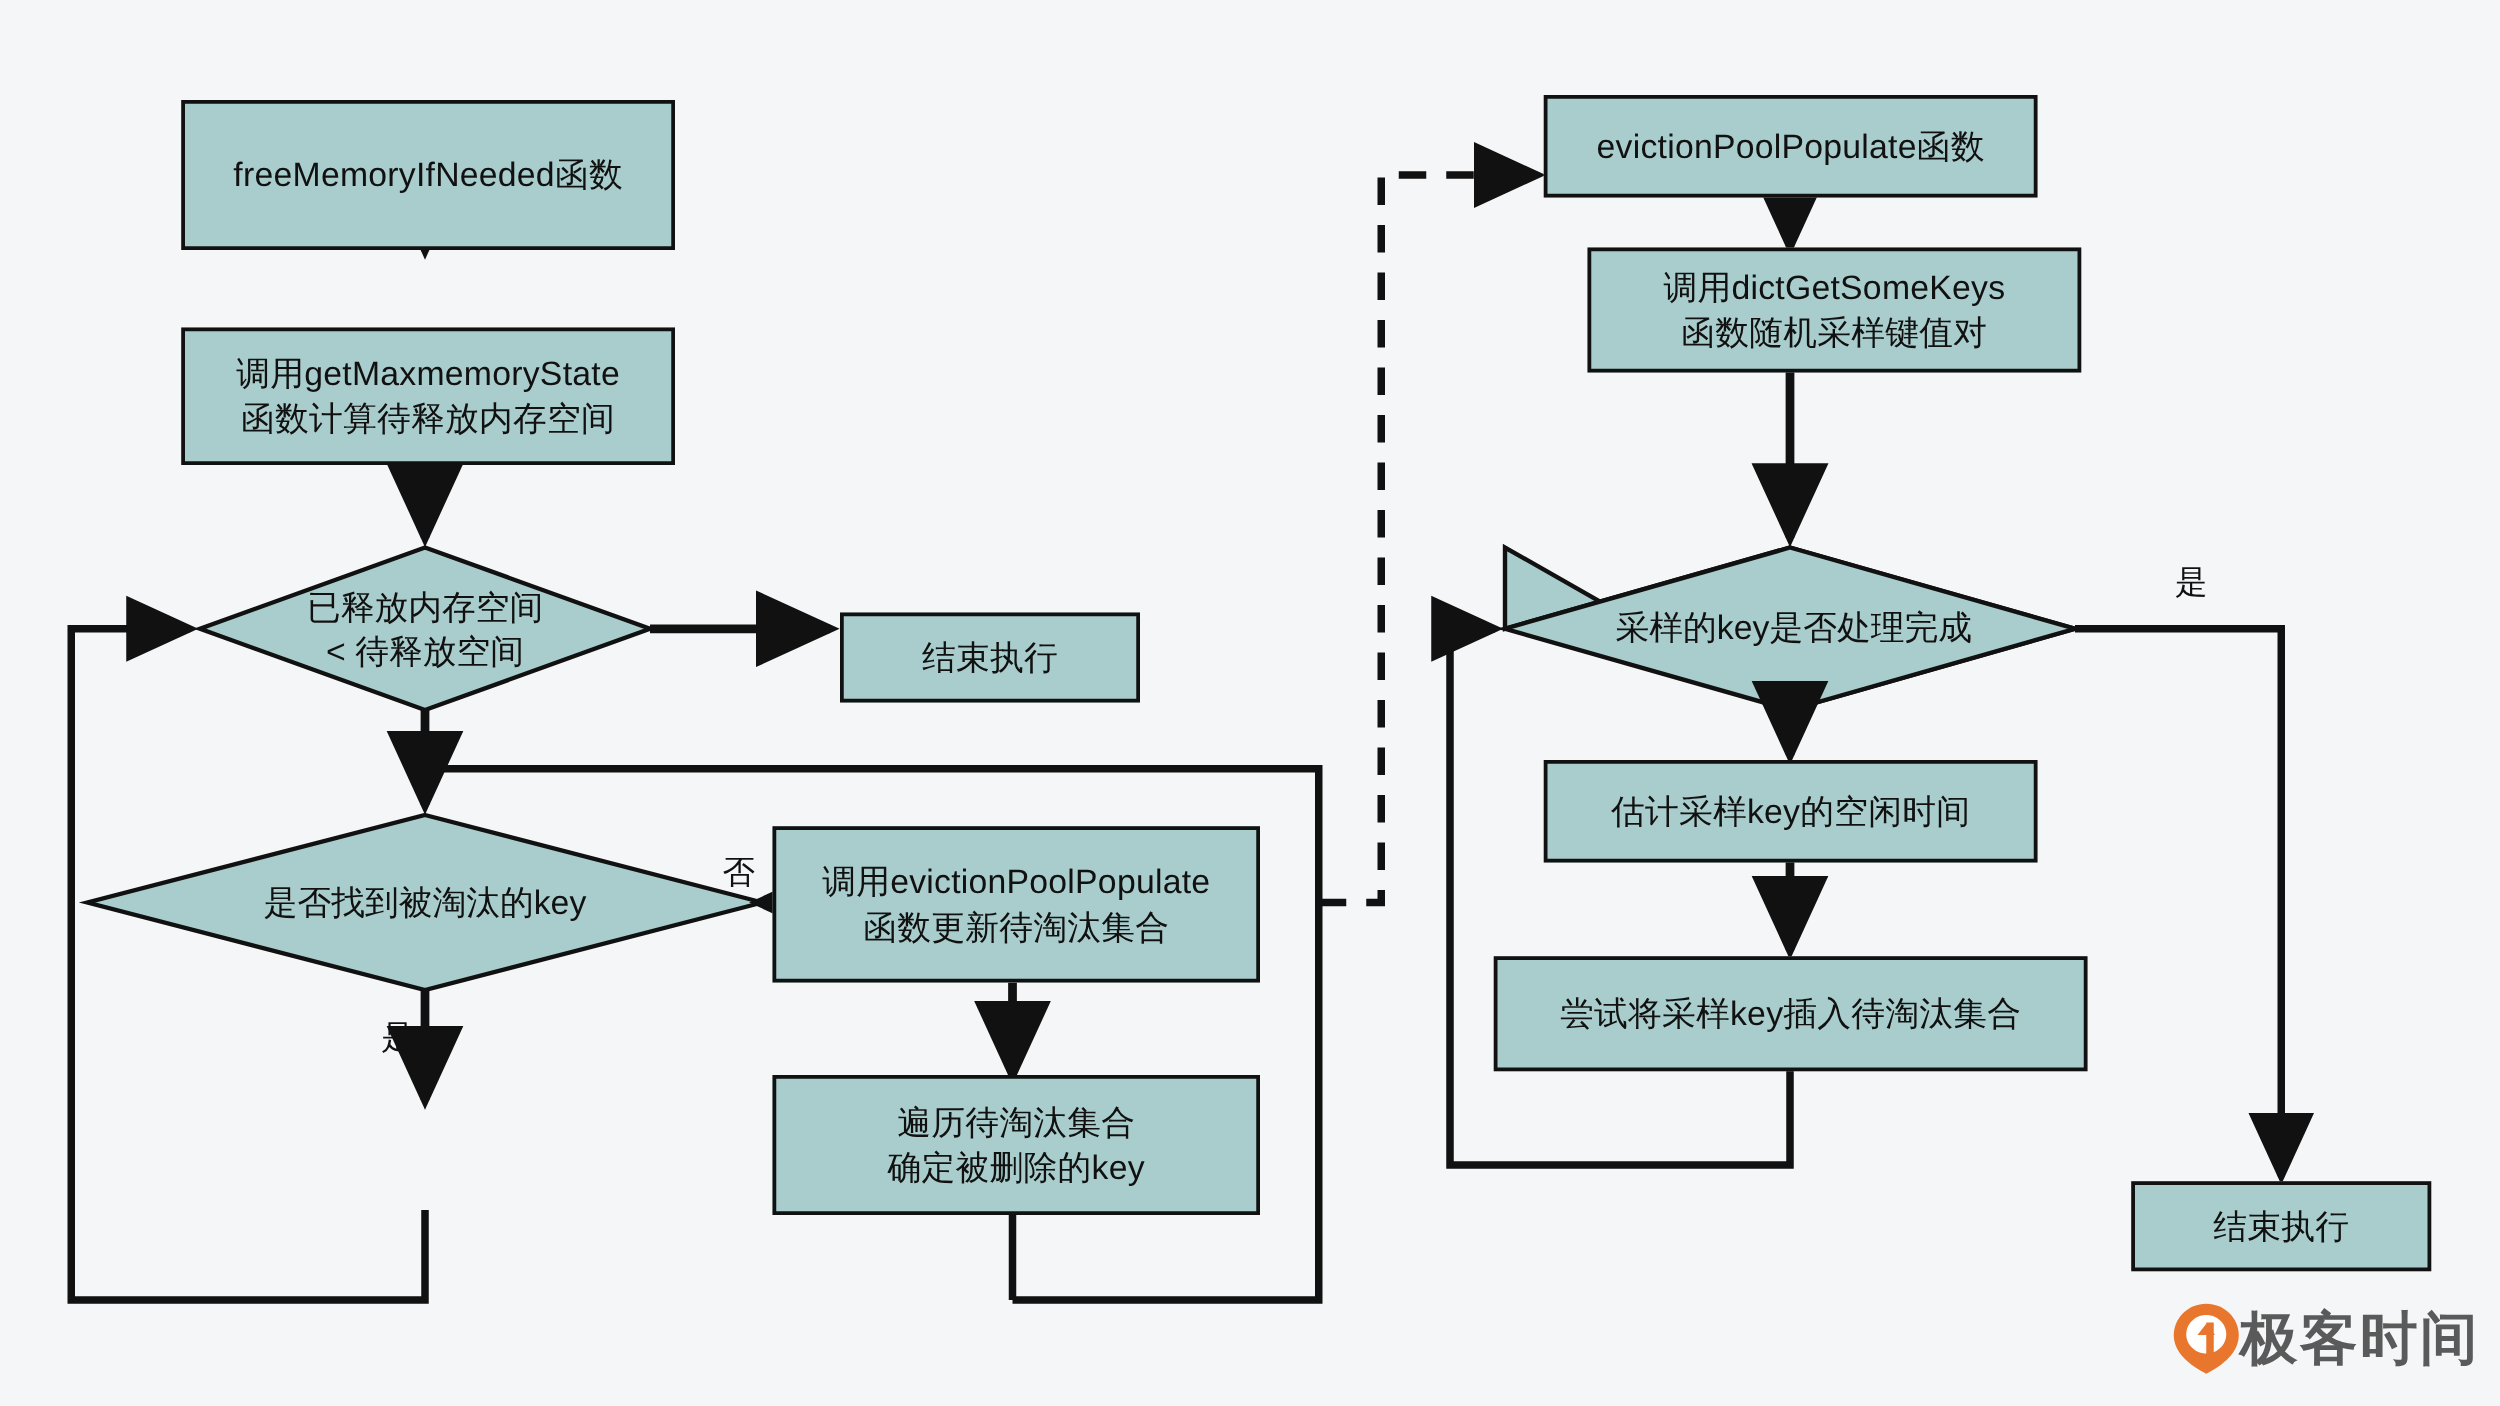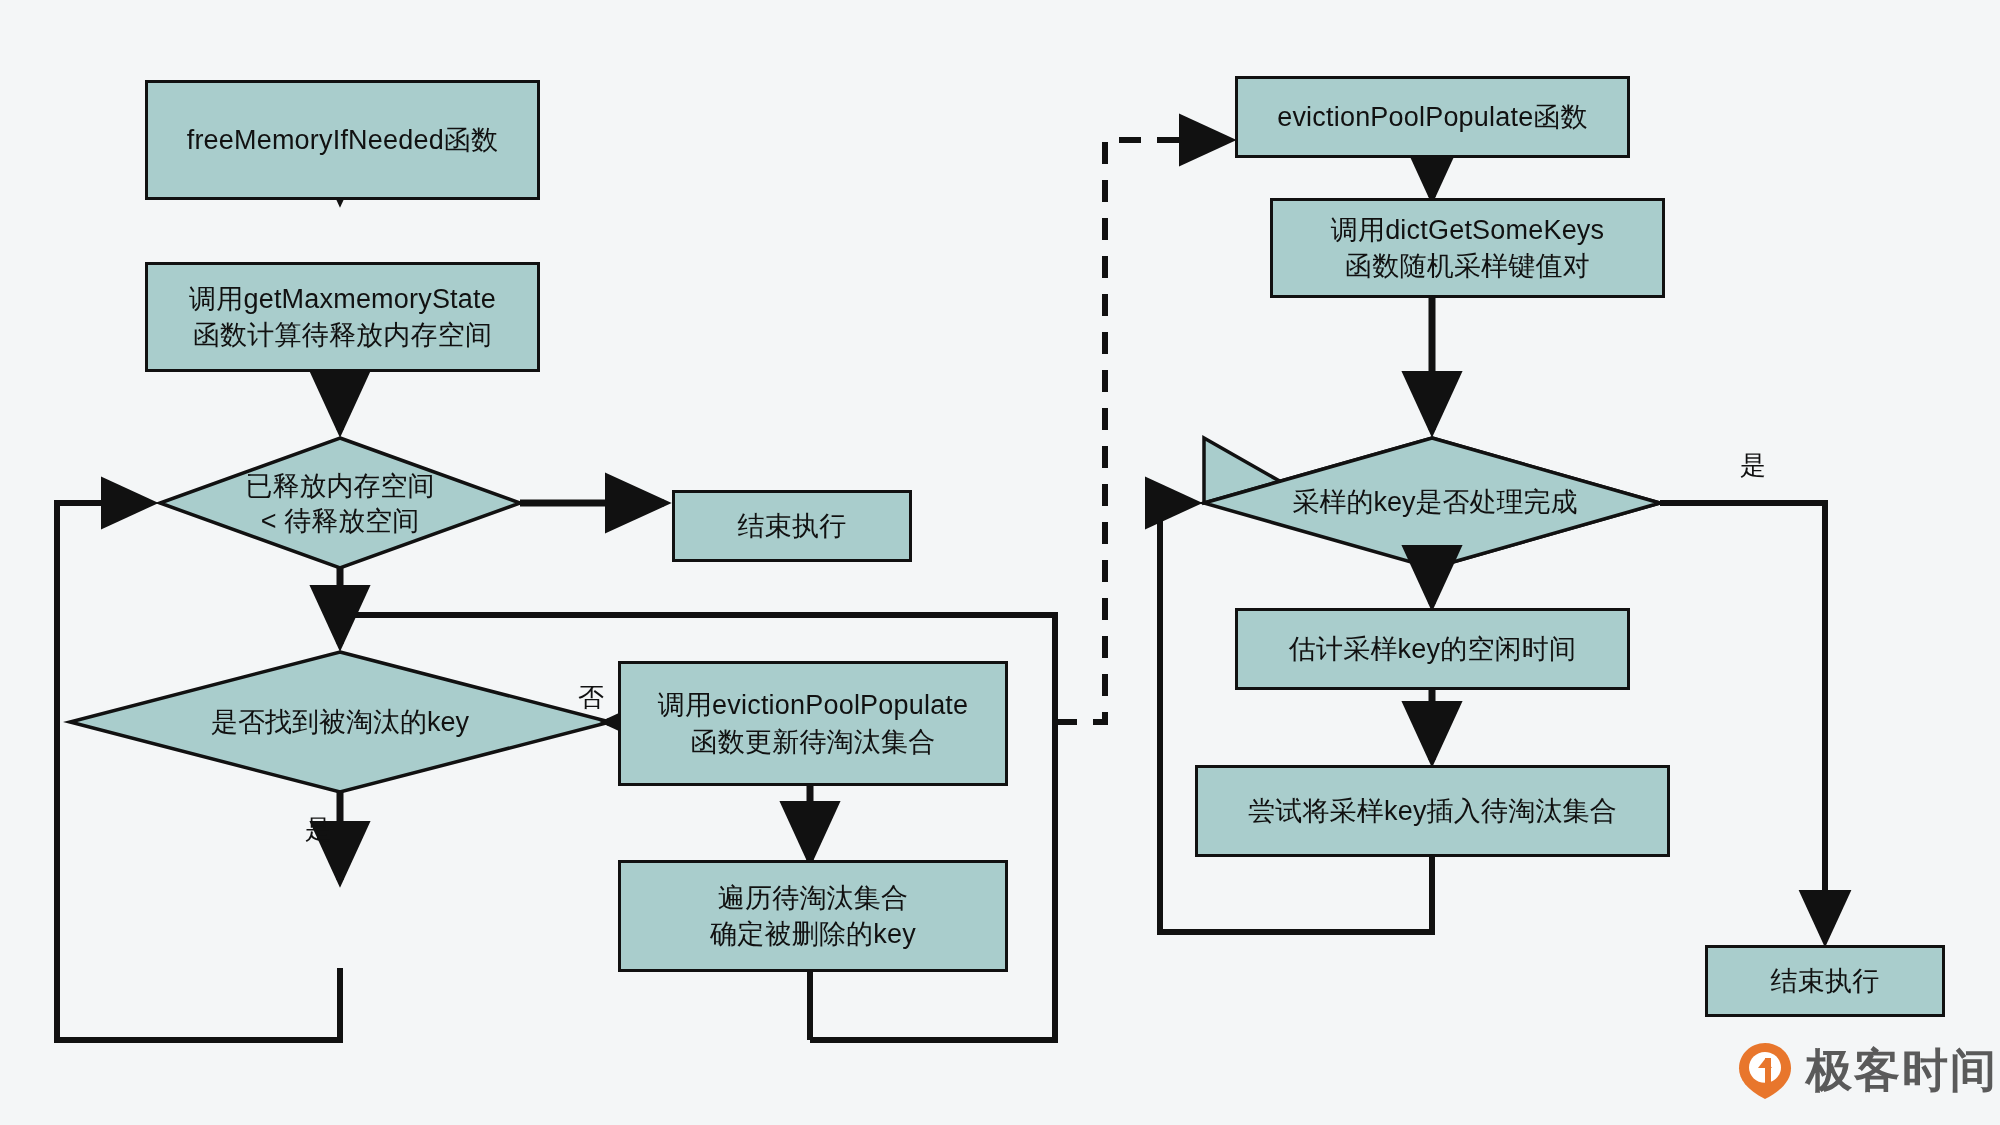--- a/index.html
+++ b/index.html
@@ -57,21 +57,20 @@
     position: absolute;
     color: #111111;
     font-size: 26px;
     font-family: "Liberation Sans", "DejaVu Sans", sans-serif;
     background: transparent;
   }
   .watermark {
     position: absolute;
     display: flex;
     align-items: center;
-    gap: 14px;
   }
   .wm-text {
     color: #5a5a5a;
     font-size: 46px;
     font-weight: bold;
     letter-spacing: 2px;
     font-family: "Liberation Sans", "DejaVu Sans", sans-serif;
   }
 </style>
 </head>

